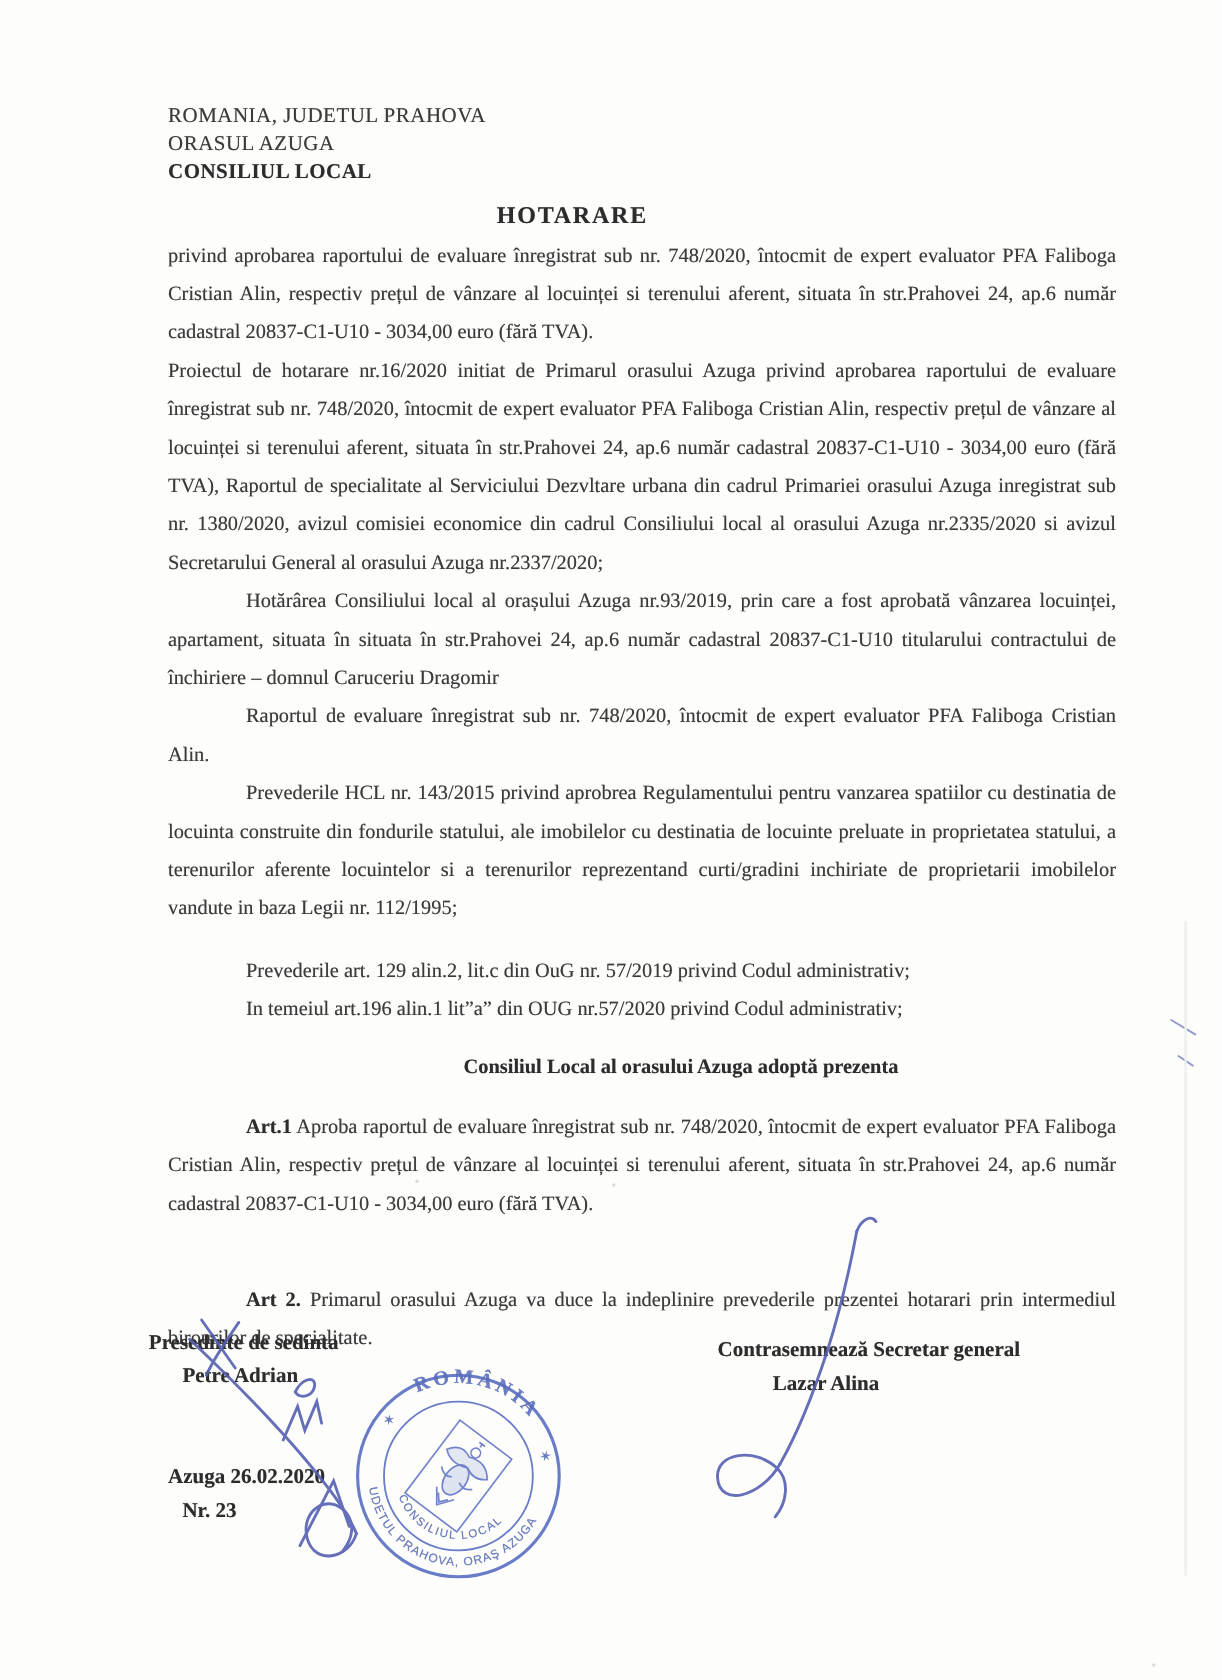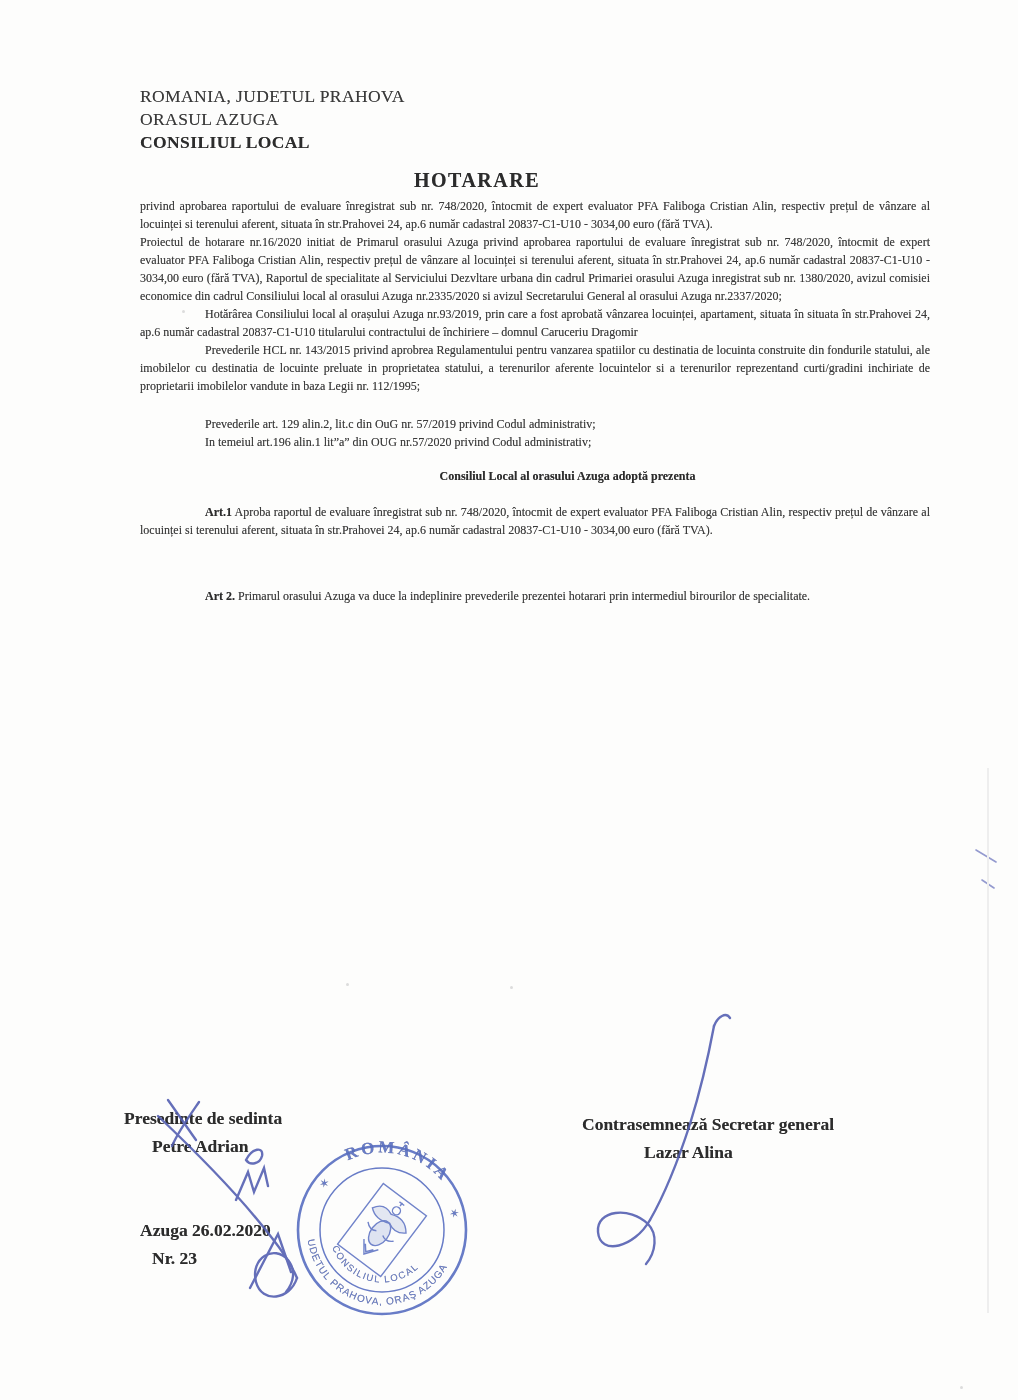--- a/index.html
+++ b/index.html
@@ -6,21 +6,21 @@
   .page{
     position:relative;
     width:1018px;height:1400px;
     background:#fdfdfc;
     overflow:hidden;
     font-family:"Liberation Serif", serif;
     color:#3a3a3a;
     text-shadow:0 0 .6px rgba(70,70,70,.55);
   }
   .flow{padding:85px 88px 0 140px;}
-  .flow p{margin:0;font-size:12px;line-height:18px;}
+  .flow p{margin:0;font-size:17px;line-height:32px;}
   .letterhead div{font-size:17.5px;line-height:23px;letter-spacing:.4px;}
   .b{font-weight:bold;color:#2c2c2c;}
   .doc-title{
     margin-top:15px;margin-bottom:5px;
     text-align:center;transform:translateX(-58px);
     font-weight:bold;font-size:20px;letter-spacing:1.5px;color:#2c2c2c;
   }
   .just{text-align:justify;}
   .ind{text-indent:65px;}
   .having{margin-top:78px !important;}
@@ -52,36 +52,37 @@
       <div class="b">CONSILIUL LOCAL</div>
     </div>
 
     <div class="doc-title">HOTARARE</div>
 
     <p class="just">privind aprobarea raportului de evaluare înregistrat sub nr. 748/2020, întocmit de expert evaluator PFA Faliboga Cristian Alin, respectiv  prețul de vânzare al locuinței si terenului aferent,  situata  în str.Prahovei 24, ap.6 număr cadastral  20837-C1-U10 - 3034,00 euro (fără TVA).</p>
 
 
     <p class="just">Proiectul de hotarare nr.16/2020 initiat de Primarul orasului Azuga privind aprobarea raportului de evaluare înregistrat sub nr. 748/2020, întocmit de expert evaluator PFA Faliboga Cristian Alin, respectiv  prețul de vânzare al locuinței si terenului aferent,  situata  în str.Prahovei 24, ap.6 număr cadastral   20837-C1-U10 - 3034,00 euro (fără TVA), Raportul de specialitate al Serviciului Dezvltare urbana din cadrul Primariei orasului Azuga inregistrat sub nr. 1380/2020, avizul comisiei economice din cadrul Consiliului local al orasului Azuga nr.2335/2020 si avizul Secretarului General al orasului Azuga nr.2337/2020;</p>
     <p class="just ind">Hotărârea Consiliului local al orașului Azuga nr.93/2019, prin care  a fost aprobată vânzarea locuinței,  apartament,  situata  în situata  în str.Prahovei 24, ap.6 număr cadastral  20837-C1-U10 titularului contractului de închiriere – domnul Caruceriu Dragomir</p>
+    <p class="just ind">Raportul de evaluare înregistrat sub nr. 748/2020, întocmit de expert evaluator PFA Faliboga Cristian Alin.</p>
     <p class="just ind">Prevederile HCL nr. 143/2015 privind aprobrea Regulamentului pentru vanzarea spatiilor cu destinatia de locuinta construite din fondurile statului, ale imobilelor cu destinatia de locuinte preluate in proprietatea statului, a terenurilor aferente locuintelor si a terenurilor reprezentand curti/gradini inchiriate de proprietarii imobilelor vandute in baza Legii nr. 112/1995;</p>
 
     <p class="ind gap-prev">Prevederile art. 129 alin.2, lit.c din OuG nr. 57/2019 privind Codul administrativ;</p>
     <p class="ind">In temeiul art.196 alin.1 lit”a” din OUG nr.57/2020 privind Codul administrativ;</p>
 
     <p class="ind adoption">Consiliul Local al orasului Azuga adoptă prezenta</p>
 
 
     <p class="just ind art1"><span class="b">Art.1</span><span> Aproba raportul de evaluare înregistrat sub nr. 748/2020, întocmit de expert evaluator PFA Faliboga Cristian Alin, respectiv  prețul de vânzare al locuinței  si terenului aferent,  situata  în str.Prahovei 24, ap.6 număr cadastral  20837-C1-U10 - 3034,00 euro (fără TVA).</span></p>
 
     <p class="just ind art2"><span class="b">Art 2.</span><span> Primarul orasului Azuga  va duce la indeplinire prevederile prezentei hotarari prin intermediul birourilor de specialitate.</span></p>
   </div>
 
   <div class="abs sig" style="left:124px;top:1108px;">Presedinte de sedinta</div>
   <div class="abs sig" style="left:152px;top:1136px;">Petre  Adrian</div>
-  <div class="abs sig" style="left:582px;top:1114px;">Contrasemnează  Secretar general</div>
+  <div class="abs sig" style="left:598px;top:1114px;">Contrasemnează  Secretar general</div>
   <div class="abs sig" style="left:644px;top:1142px;">Lazar Alina</div>
   <div class="abs sig" style="left:140px;top:1220px;">Azuga 26.02.2020</div>
   <div class="abs sig" style="left:152px;top:1248px;">Nr. 23</div>
 
   <svg class="stamp" width="180" height="180" viewBox="-90 -90 180 180">
     <defs>
       <path id="arcTop" d="M -66 -40 A 77 77 0 0 1 66 -40"></path>
       <path id="arcBottom" d="M -71 24 A 75 75 0 0 0 71 24"></path>
       <path id="arcInner" d="M -50 17 A 53 53 0 0 0 50 17"></path>
     </defs>

